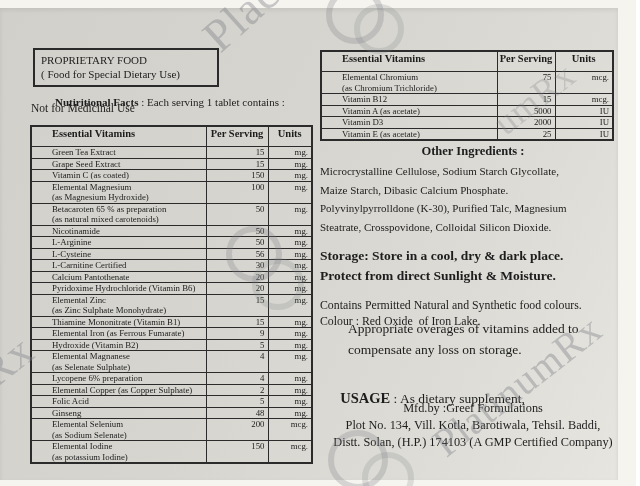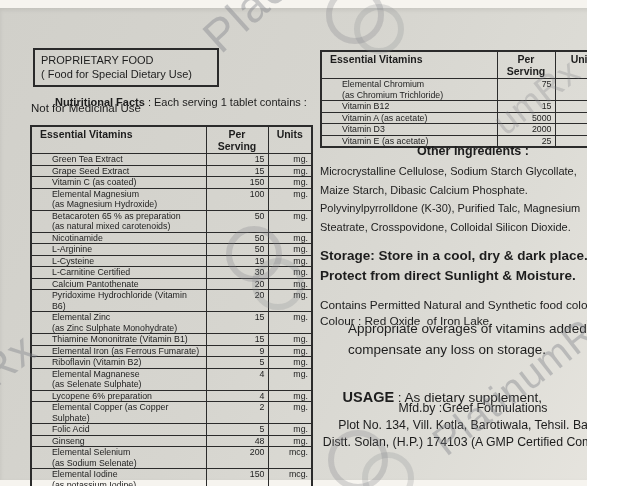--- a/index.html
+++ b/index.html
@@ -1,19 +1,19 @@
 <!DOCTYPE html>
 <html><head>
 <meta charset="utf-8">
 <style>
   html,body{margin:0;padding:0;}
   .stage{
-    position:relative;width:587px;height:486px;overflow:hidden;
+    position:relative;width:636px;height:486px;overflow:hidden;
     background:#f6f4ef;
-    font-family:Liberation Sans, sans-serif;color:#1d1d1d;
+    font-family:Liberation Serif, serif;color:#1d1d1d;
   }
   .label-photo{
     position:absolute;left:0;top:8px;width:618px;height:472px;
     background:linear-gradient(115deg,#d1d0ca 0%,#d6d5cf 45%,#dddcd6 75%,#e7e5df 100%);
     box-shadow:inset 0 2px 4px rgba(0,0,0,.08);
   }
   
   .prop-box{
     position:absolute;left:33px;top:40px;width:170px;
     border:2px solid #2a2a2a;padding:3px 6px 4px 6px;
@@ -27,21 +27,21 @@
     border-collapse:collapse;position:absolute;background:transparent;
     border:2px solid #2b2b2b;table-layout:fixed;
   }
   table.vit th,table.vit td{
     border:1px solid #2b2b2b;vertical-align:top;overflow:hidden;
   }
   table.vit th{
     font-size:10.5px;font-weight:bold;text-align:center;
     height:17px;padding:1px 2px;
   }
-  table.vit th.name{text-align:left;padding-left:8px;}
+  table.vit th.name{text-align:left;padding-left:20px;}
   table.vit td{font-size:8.8px;line-height:10.5px;padding:0 3px;}
   table.vit td.name{padding-left:20px;}
   table.vit td .l1,table.vit td .l2{display:block;}
   table.vit td.num,table.vit td.unit{text-align:right;}
   .ltable{left:30px;top:117px;width:281px;}
   .ltable col.c1{width:175px}.ltable col.c2{width:62px}.ltable col.c3{width:44px}
   .rtable{left:320px;top:42px;width:292px;}
   .rtable col.c1{width:176px}.rtable col.c2{width:58px}.rtable col.c3{width:58px}
   .rtable td{font-size:9px;line-height:11px;}
   
@@ -165,21 +165,21 @@
             </td>
             <td class="num">50</td>
             <td class="unit">mg.</td>
           </tr>
 
           <tr>
             <td class="name">
               <span class="l1">L-Cysteine</span>
               <span class="l2"></span>
             </td>
-            <td class="num">19</td>
+            <td class="num">56</td>
             <td class="unit">mg.</td>
           </tr>
 
           <tr>
             <td class="name">
               <span class="l1">L-Carnitine Certified</span>
               <span class="l2"></span>
             </td>
             <td class="num">30</td>
             <td class="unit">mg.</td>
@@ -225,21 +225,21 @@
             <td class="name">
               <span class="l1">Elemental Iron (as Ferrous Fumarate)</span>
               <span class="l2"></span>
             </td>
             <td class="num">9</td>
             <td class="unit">mg.</td>
           </tr>
 
           <tr>
             <td class="name">
-              <span class="l1">Riboflavin (Vitamin B2)</span>
+              <span class="l1">Hydroxide (Vitamin B2)</span>
               <span class="l2"></span>
             </td>
             <td class="num">5</td>
             <td class="unit">mg.</td>
           </tr>
 
           <tr>
             <td class="name">
               <span class="l1">Elemental Magnanese</span>
               <span class="l2">(as Selenate Sulphate)</span>

